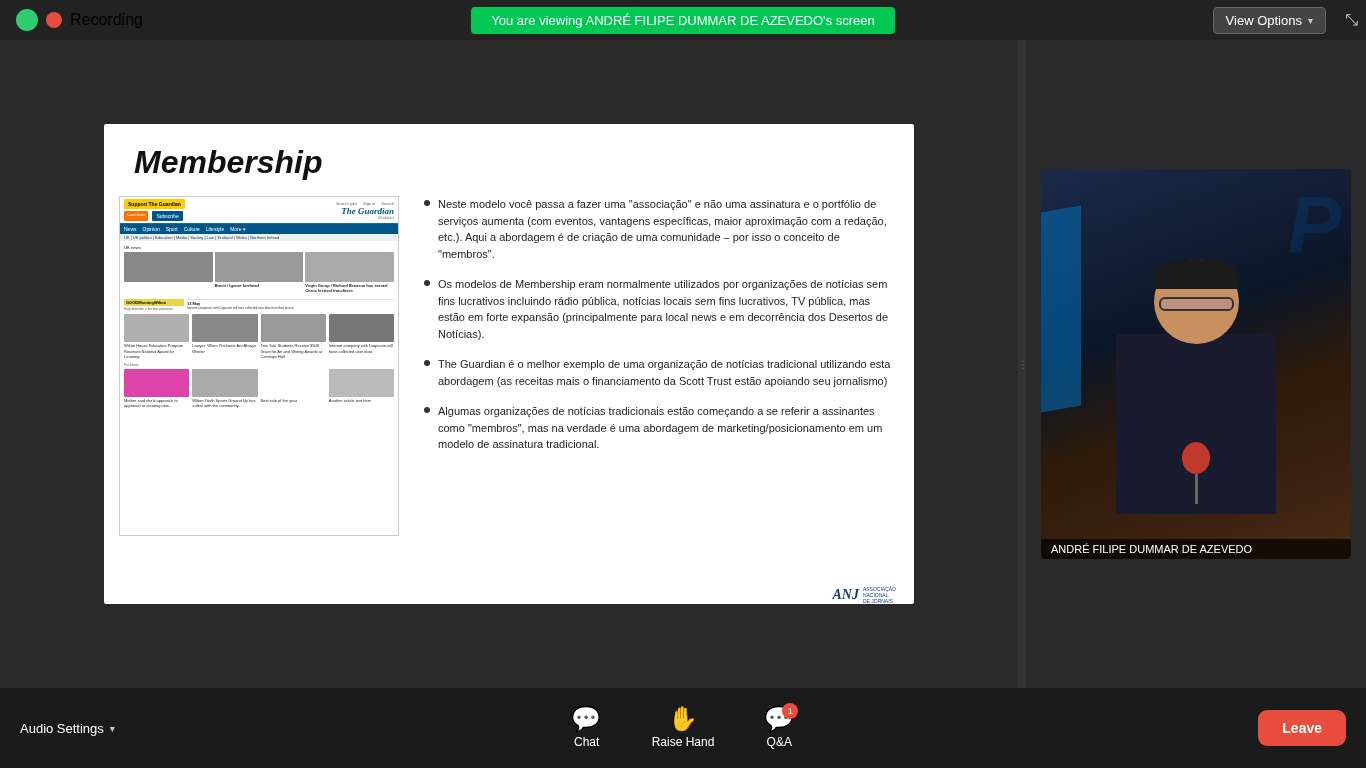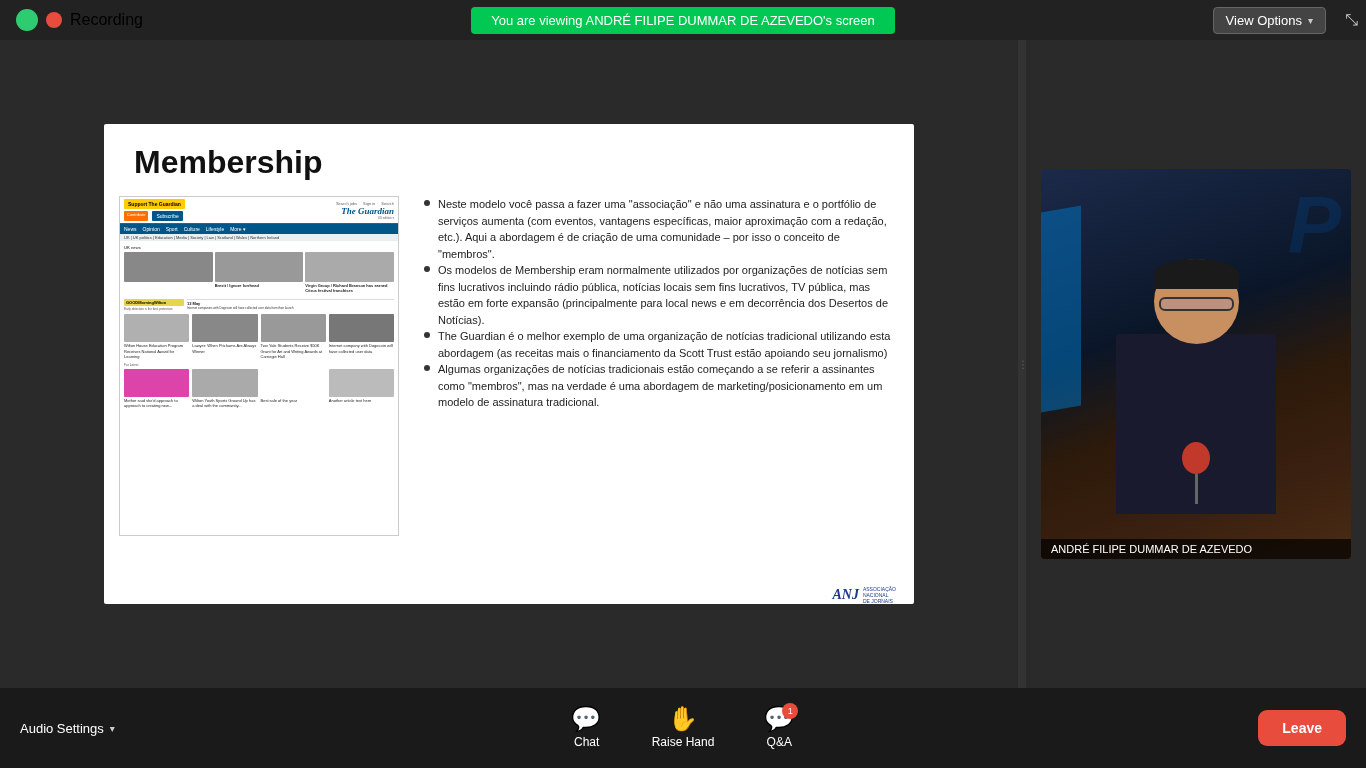--- a/index.html
+++ b/index.html
@@ -115,20 +115,21 @@
       overflow: hidden;
       display: flex;
       flex-direction: column;
     }
 
     #slide-title {
       font-size: 32px;
       font-weight: 700;
       color: #111;
       padding: 20px 30px 10px 30px;
+      font-style: italic;
     }
 
     #slide-content {
       display: flex;
       flex: 1;
       gap: 0;
     }
 
     #slide-left {
       width: 310px;
@@ -210,21 +211,21 @@
       color: #222;
       line-height: 1.3;
     }
 
     
     #slide-right {
       flex: 1;
       padding: 5px 20px 10px 10px;
       display: flex;
       flex-direction: column;
-      gap: 0;
+      gap: 14px;
       align-items: center;
     }
 
     .bullet-item {
       display: flex;
       gap: 8px;
       align-items: flex-start;
     }
 
     .bullet-dot {

